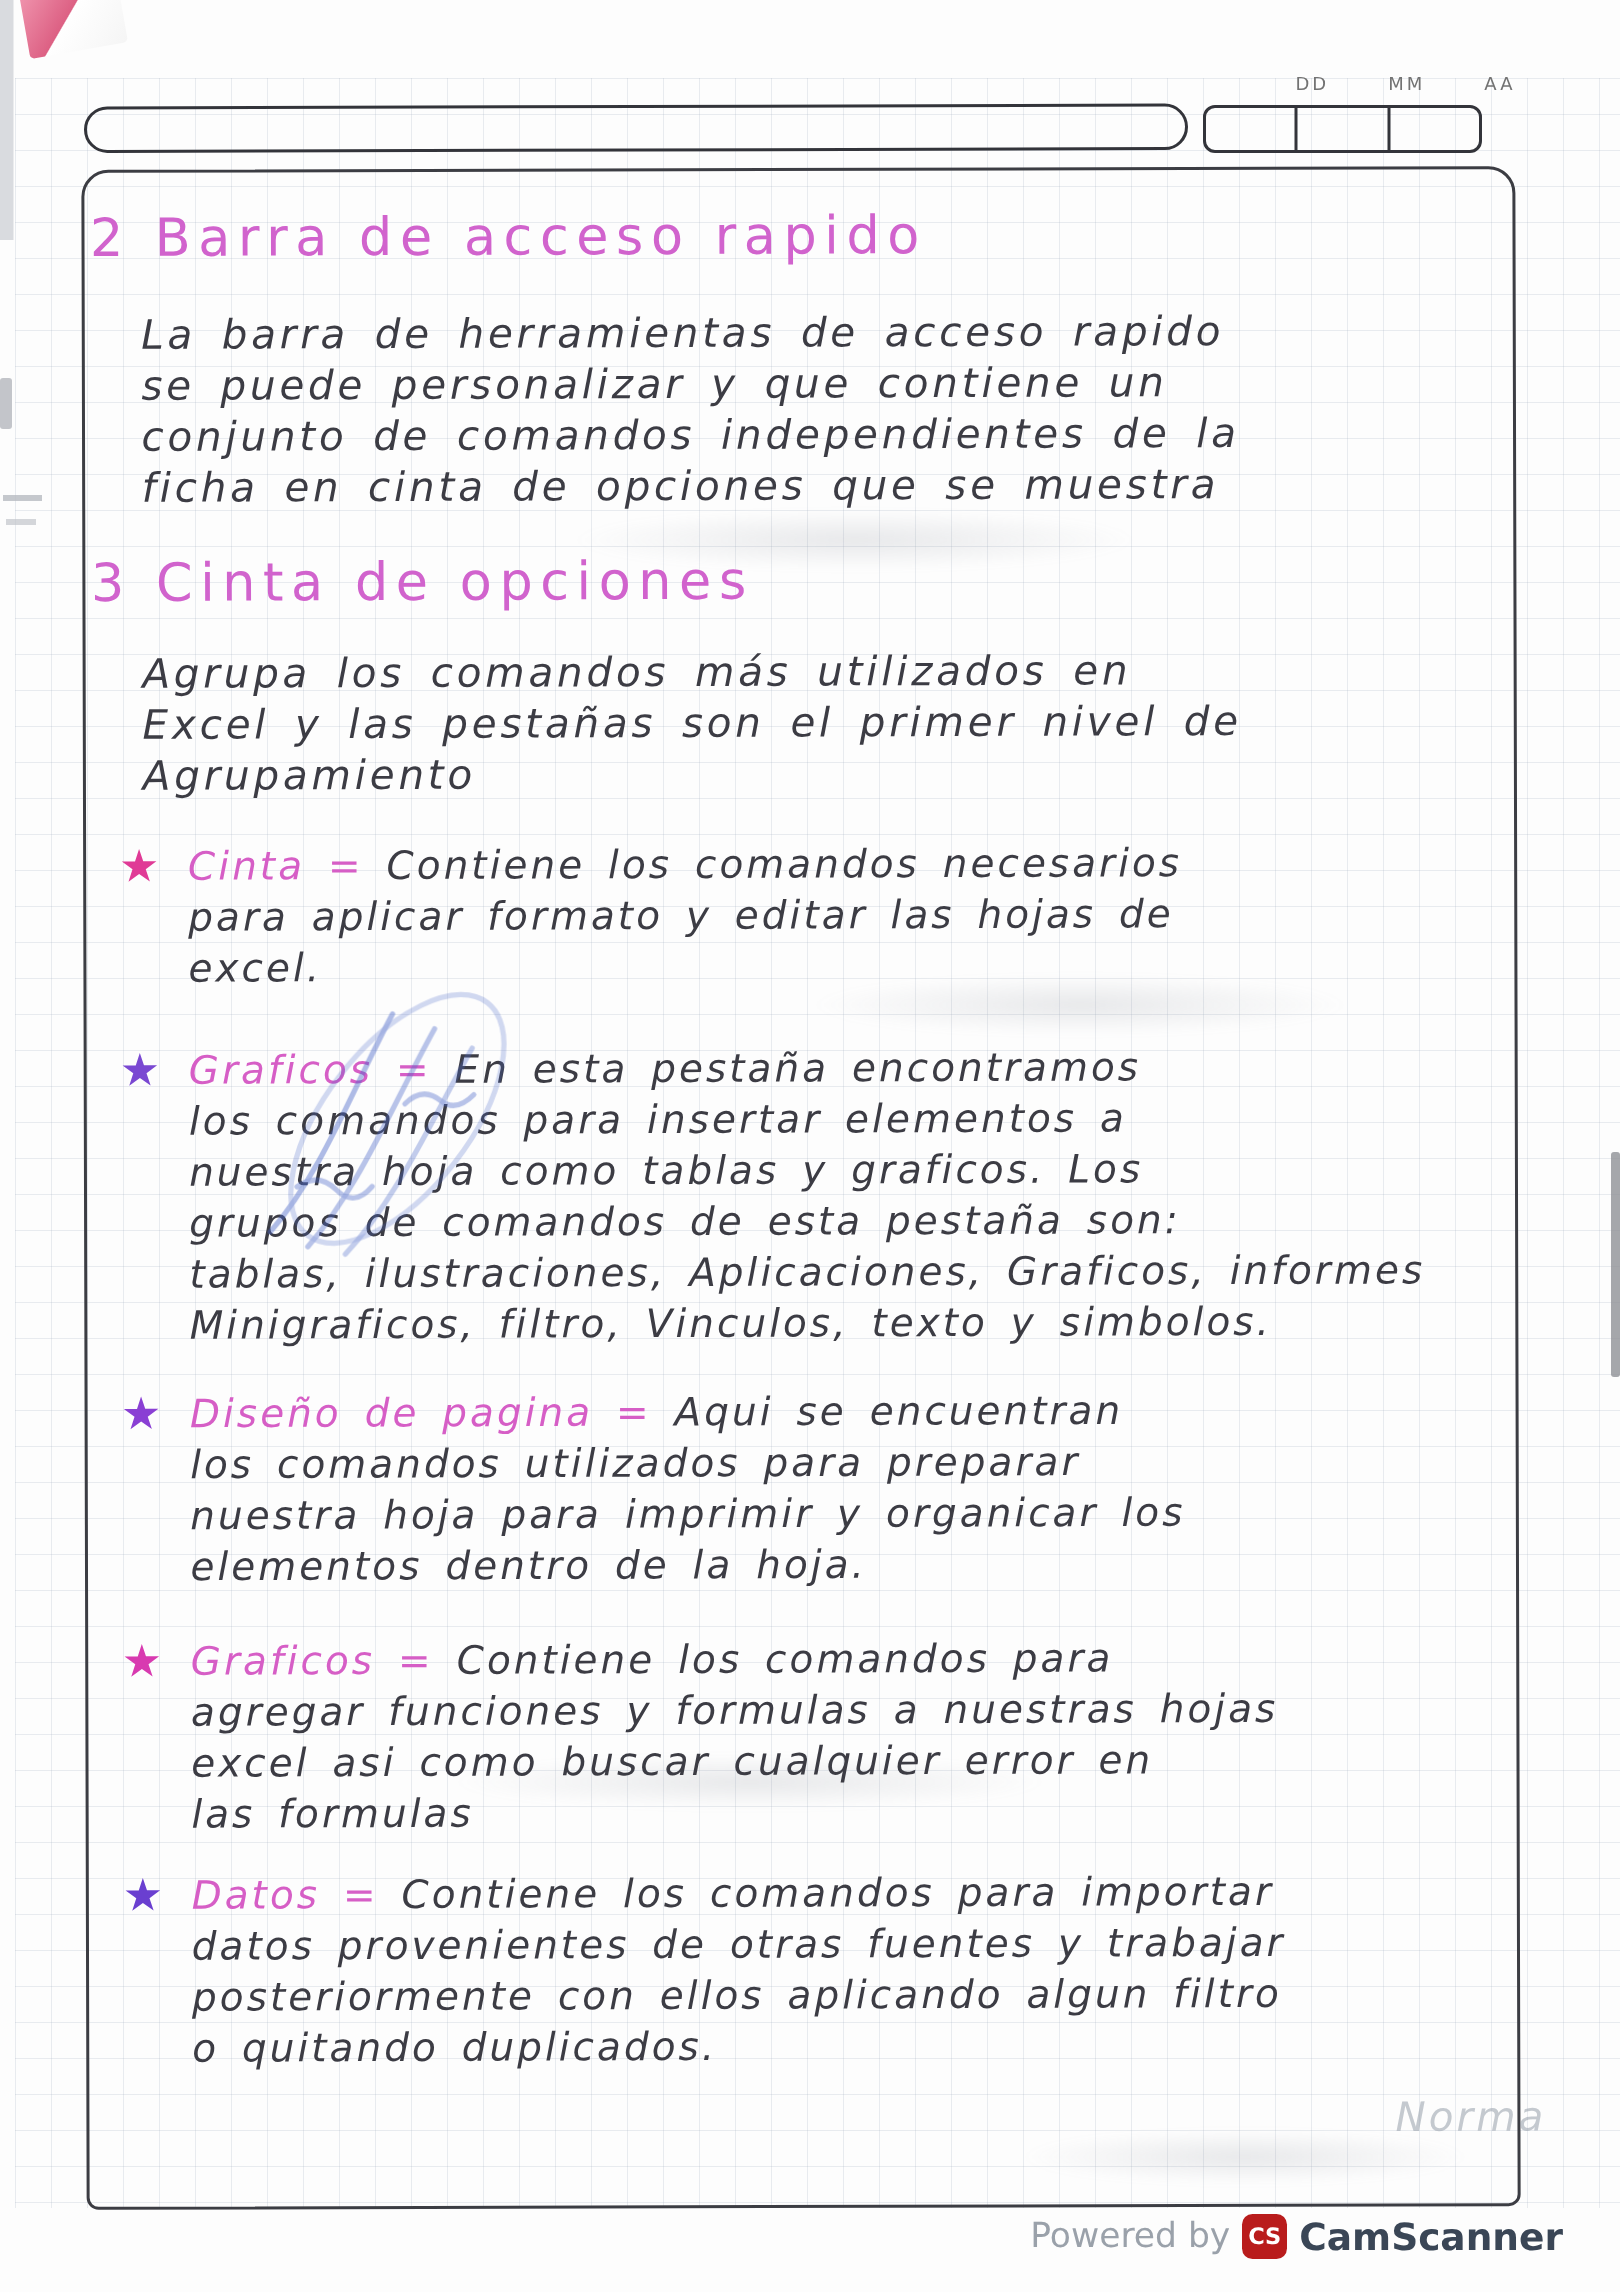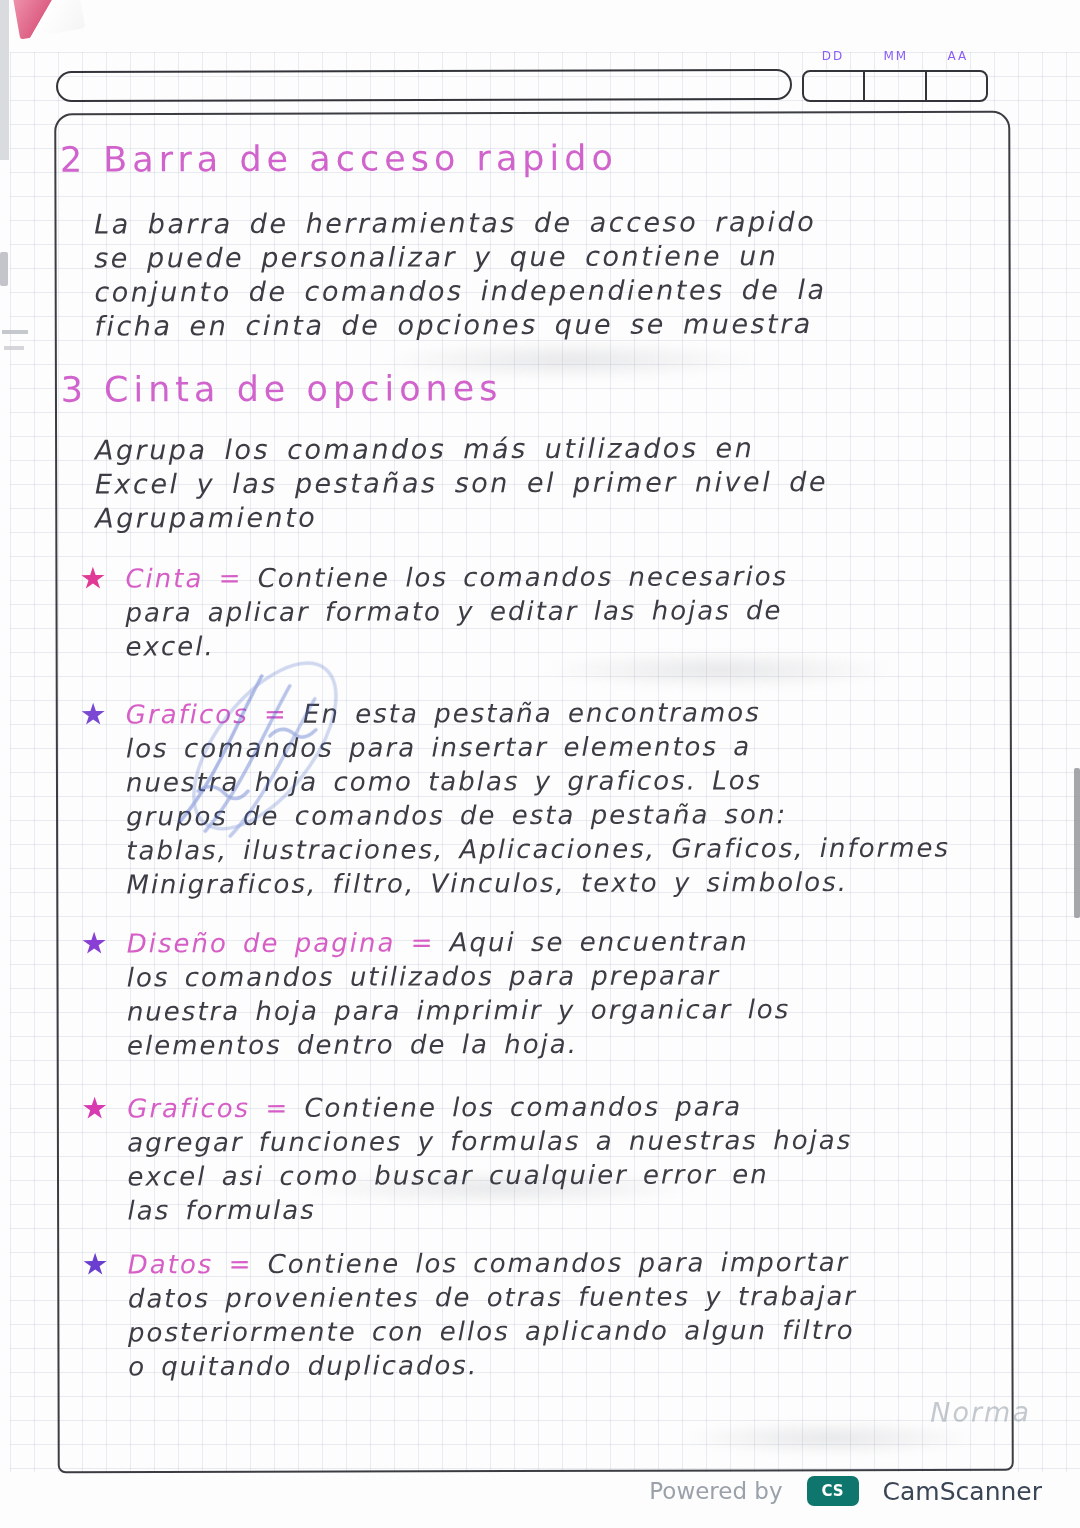--- a/index.html
+++ b/index.html
@@ -32,23 +32,23 @@
   .right-mark { position:absolute; right:0; top:768px; width:6px; height:150px; background:#8e9196; opacity:.8; border-radius:2px; }
   .smudge { position:absolute; background:radial-gradient(ellipse, rgba(120,126,138,.16), transparent 70%); filter:blur(3px); }
 
   
   .title-box {
     position:absolute; left:56px; top:70px; width:736px; height:31px;
     border:2px solid #33343a; border-radius:16px; background:transparent;
     transform:rotate(-0.15deg);
   }
   .date-labels {
-    position:absolute; left:802px; top:49px; width:186px;
+    position:absolute; left:844px; top:49px; width:186px;
     display:flex; justify-content:space-around;
-    font-size:12px; color:#8b5cf6; letter-spacing:2px;
+    font-size:12px; color:#737373; letter-spacing:2px;
   }
   .date-box {
     position:absolute; left:802px; top:70px; width:186px; height:32px;
     border:2px solid #33343a; border-radius:8px; display:flex;
   }
   .date-cell { flex:1; border-right:2px solid #33343a; }
   .date-cell:last-child { border-right:none; }
 
   
   .page-border {
@@ -90,29 +90,29 @@
   }
 
   .watermark {
     position:absolute; left:900px; top:1398px;
     color:rgba(150,158,170,.55); font-size:27px; font-style:italic; letter-spacing:2px;margin-left:28px;
   }
 
   
   .footer {
     position:absolute; right:38px; bottom:22px;
-    display:flex; align-items:center; gap:24px;
+    display:flex; align-items:center; gap:8px;
   }
   .powered { color:#9aa1aa; font-size:23px; }
   .cs-logo {
-    width:52px; height:30px; border-radius:7px; background:#0f766e;
+    width:30px; height:30px; border-radius:7px; background:#b91c1c;
     color:#ffffff; font-size:15px; font-weight:bold;
     display:flex; align-items:center; justify-content:center;
   }
-  .brand { color:#3a4656; font-size:25px; font-weight:400; }
+  .brand { color:#3a4656; font-size:25px; font-weight:700; }
 </style>
 </head>
 <body>
 
 <div class="sheet">
 
   <div class="grid"></div>
 
   <div class="corner-tear"></div>
   <div class="left-strip"></div>

